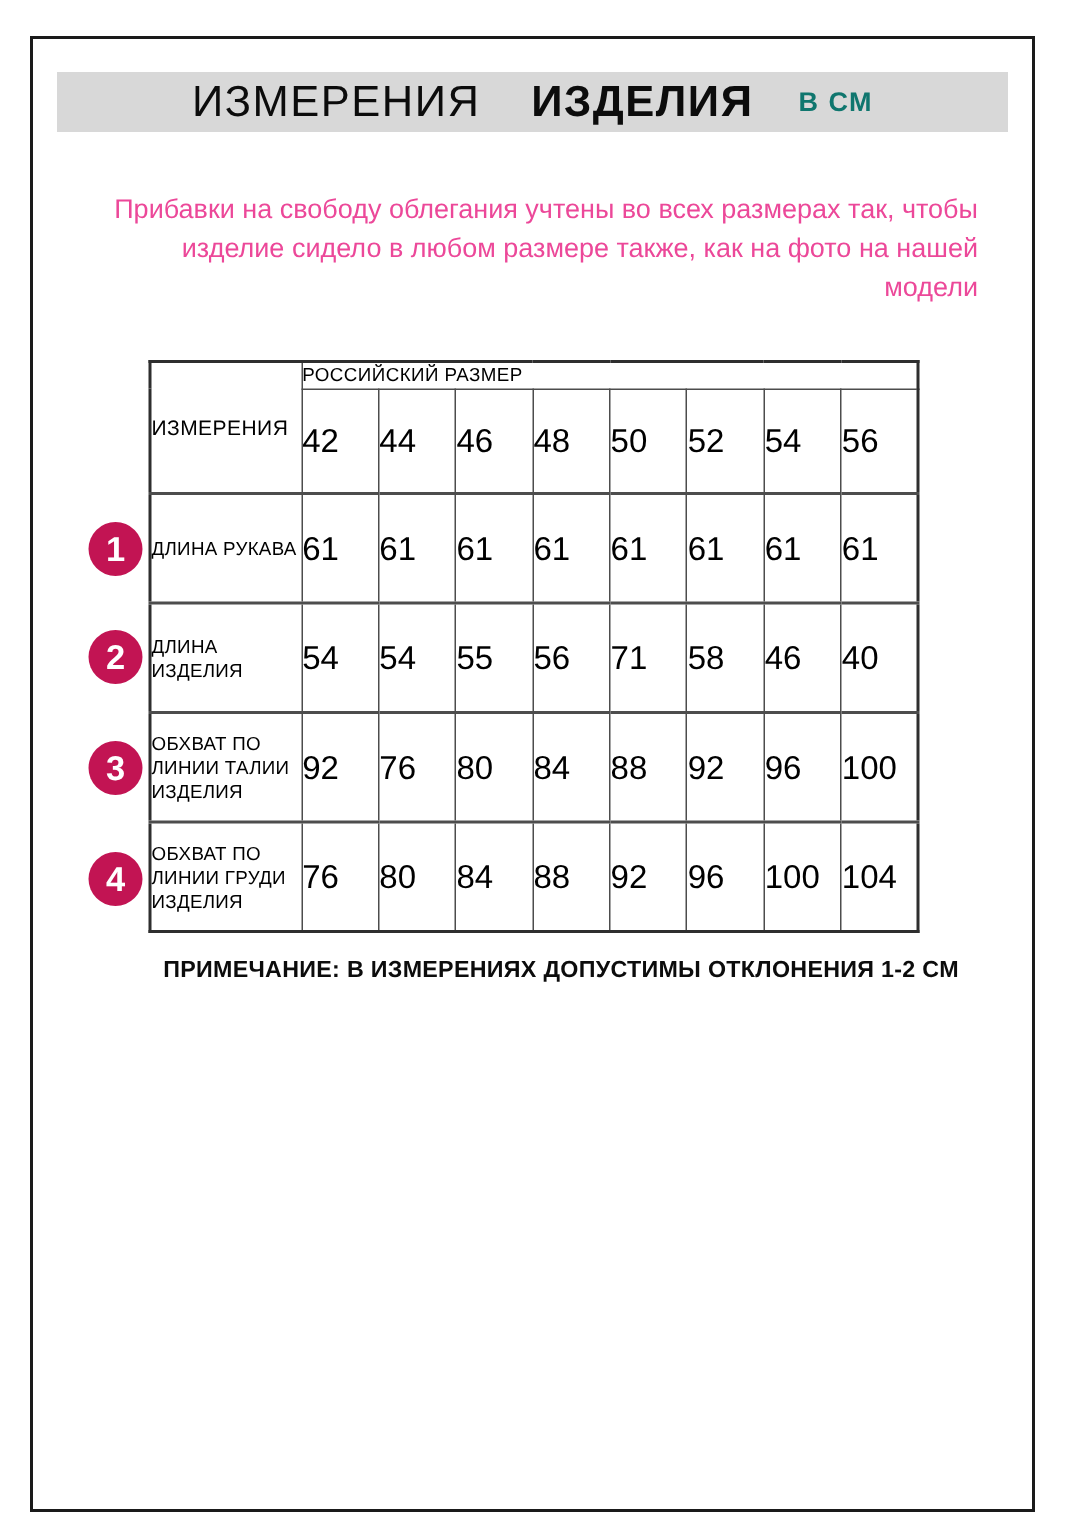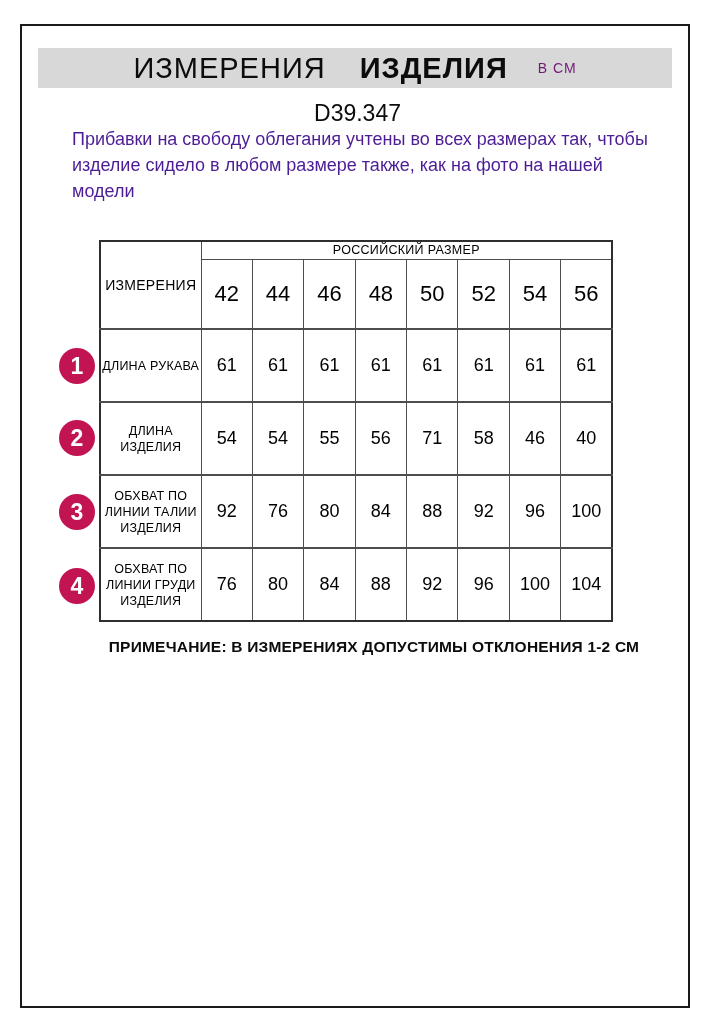--- a/index.html
+++ b/index.html
@@ -37,52 +37,52 @@
     color: #0c0c0c;
   }
   .title-bold {
     font-size: 29px;
     font-weight: bold;
     letter-spacing: 1px;
     margin-left: 34px;
     color: #0c0c0c;
   }
   .title-unit {
-    font-size: 14px;
+    font-size: 18px;
     letter-spacing: 1px;
     margin-left: 30px;
-    color: #701a75;
+    color: #0f766e;
+    font-weight: bold;
   }
   .article {
     position: absolute;
     left: 0; top: 100px;
     width: 715px;
     text-align: center;
     font-size: 23px;
     color: #0c0c0c;
   }
   .desc {
     position: absolute;
     left: 72px; top: 126px;
     width: 580px;
-    text-align: left;
+    text-align: right;
     font-size: 18px;
     line-height: 26px;
-    color: #4c1d95;
+    color: #ec4899;
   }
   .size-table {
     position: absolute;
     left: 99px; top: 240px;
     border-collapse: collapse;
     table-layout: fixed;
     border: 2px solid #2e2e2e;
   }
   .size-table td {
     border: 1px solid #4d4d4d;
-    text-align: center;
     vertical-align: middle;
     padding: 0;
   }
   .size-table .corner {
     font-size: 14px;
     letter-spacing: 0.3px;
   }
   .size-table .group {
     font-size: 12.5px;
     height: 18px;
@@ -90,21 +90,21 @@
     letter-spacing: 0.3px;
   }
   .size-table .sizes td {
     height: 70px;
     font-size: 22px;
     font-weight: normal;
     margin-left: 36px;
   }
   .size-table .datarow td {
     height: 73px;
-    font-size: 18px;
+    font-size: 22px;
     border-top: 2px solid #4d4d4d;
   }
   .size-table .datarow td.label {
     font-size: 12.5px;
     white-space: pre-line;
     line-height: 16px;
     letter-spacing: 0.2px;
   }
   .note {
     position: absolute;
@@ -140,21 +140,20 @@
 
 <div class="page">
   <div class="frame"></div>
 
   <div class="title-bar">
     <span class="title-regular">ИЗМЕРЕНИЯ</span>
     <span class="title-bold">ИЗДЕЛИЯ</span>
     <span class="title-unit">В СМ</span>
   </div>
 
-  <div class="article">D39.347</div>
 
   <div class="desc">Прибавки на свободу облегания учтены во всех размерах так, чтобы изделие сидело в любом размере также, как на фото на нашей модели</div>
 
   <table class="size-table">
     <colgroup>
       <col style="width:101px">
       <col style="width:51.4px">
         <col style="width:51.4px">
         <col style="width:51.4px">
         <col style="width:51.4px">

